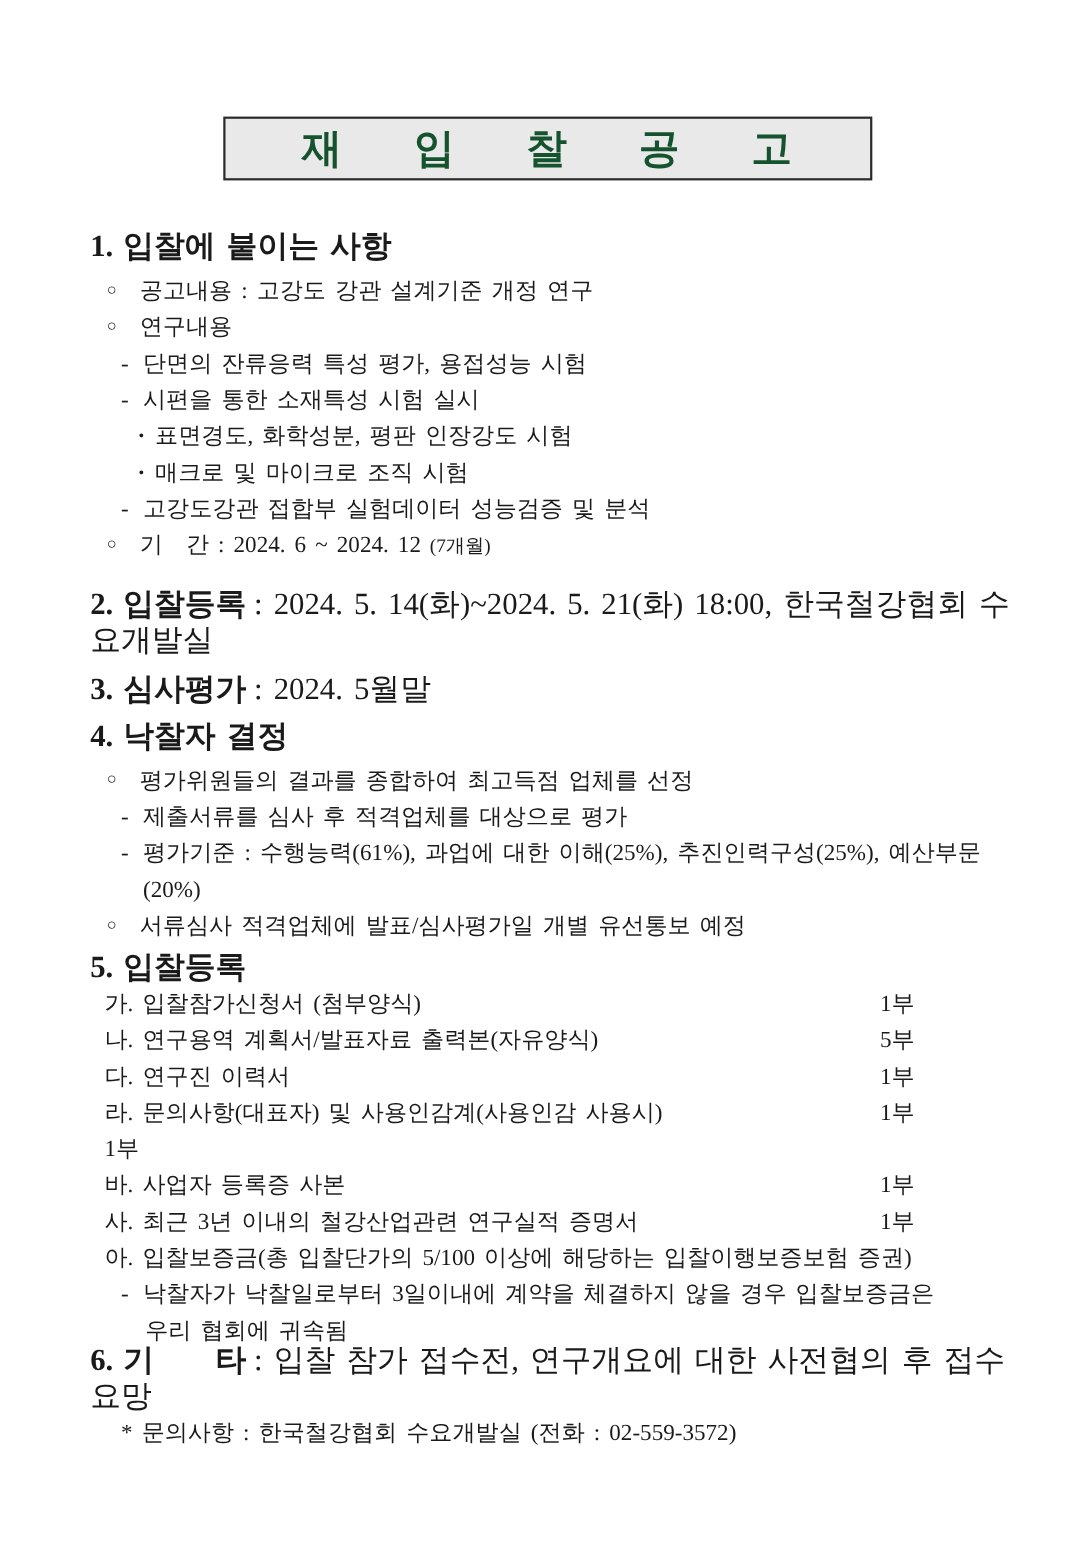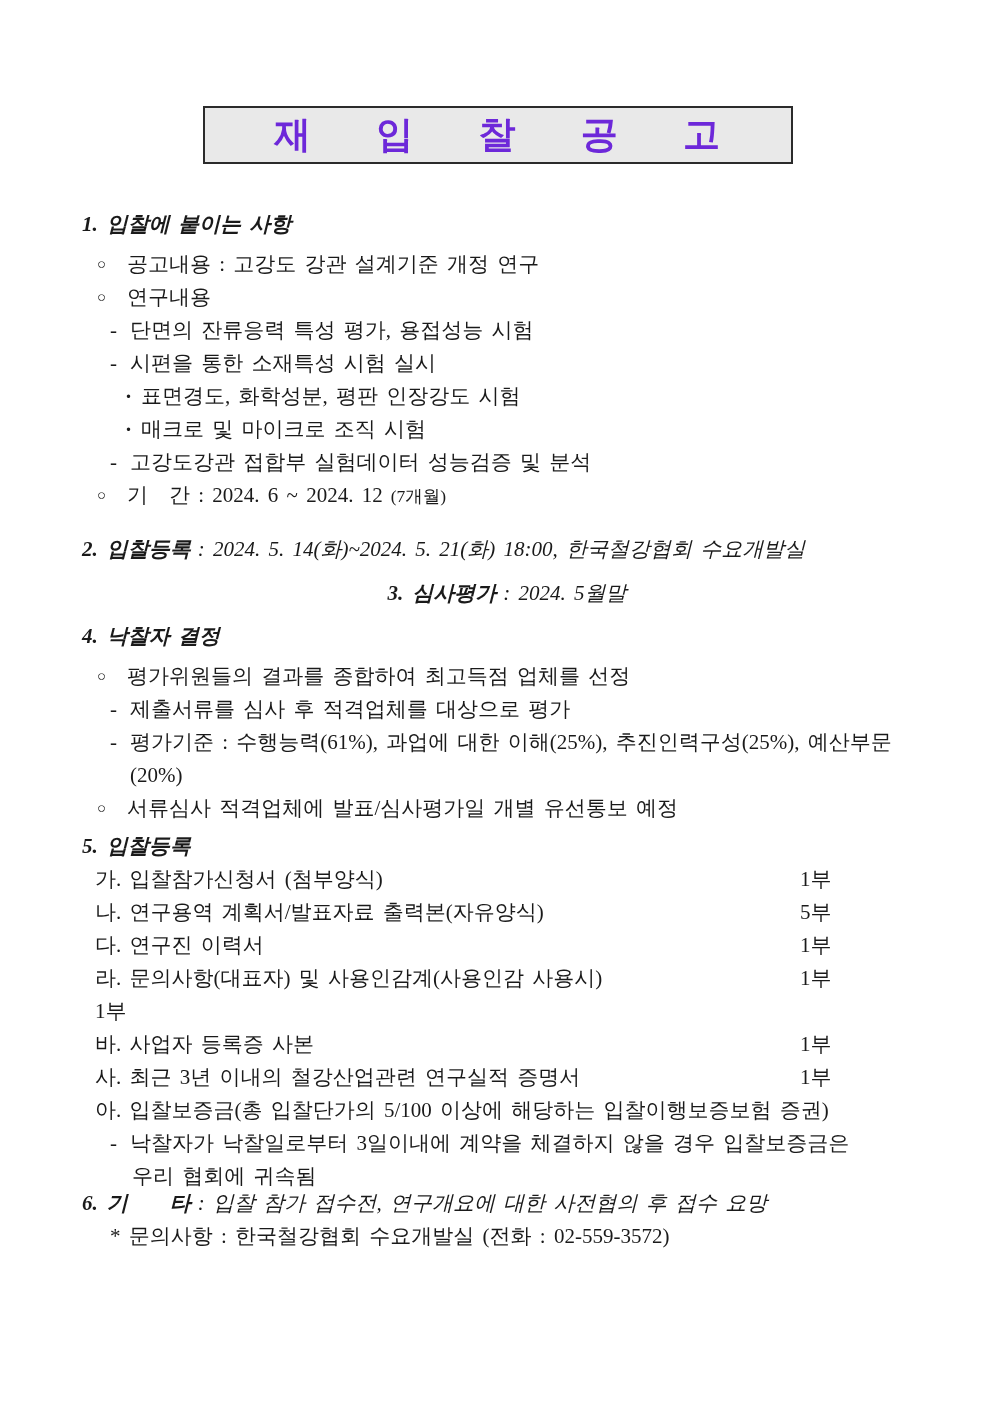--- a/index.html
+++ b/index.html
@@ -27,40 +27,39 @@
     background: #e9e9e9;
     display: flex;
     align-items: center;
     justify-content: center;
   }
   .title-text {
     font-size: 37px;
     font-weight: bold;
     letter-spacing: 2px;
     word-spacing: 52px;
-    color: #6d28d9;
+    color: #14532d;
   }
   .content {
     padding: 44px 60px 0 82px;
   }
   .sec-head {
     font-weight: bold;
-    font-size: 21px;
-    line-height: 33px;
-    font-style: italic;
+    font-size: 28px;
+    line-height: 33px;
   }
   .sec-no { margin-right: 9px; }
   .mb7 { margin-bottom: 7px; }
   .sec-inline { line-height: 33px; }
   .sec-inline .sec-value {
     font-weight: normal;
     margin-left: 7px;
   }
   .mt20 { margin-top: 20px; }
-  .mt11 { margin-top: 11px; text-align: center; }
+  .mt11 { margin-top: 11px; }
   .mt10 { margin-top: 10px; }
   .mt5  { margin-top: 5px; }
   .mtn6 { margin-top: -6px; }
   .li {
     display: flex;
     line-height: 33px;
   }
   .li .txt { flex: 1; }
   .bullet {
     flex: 0 0 auto;

